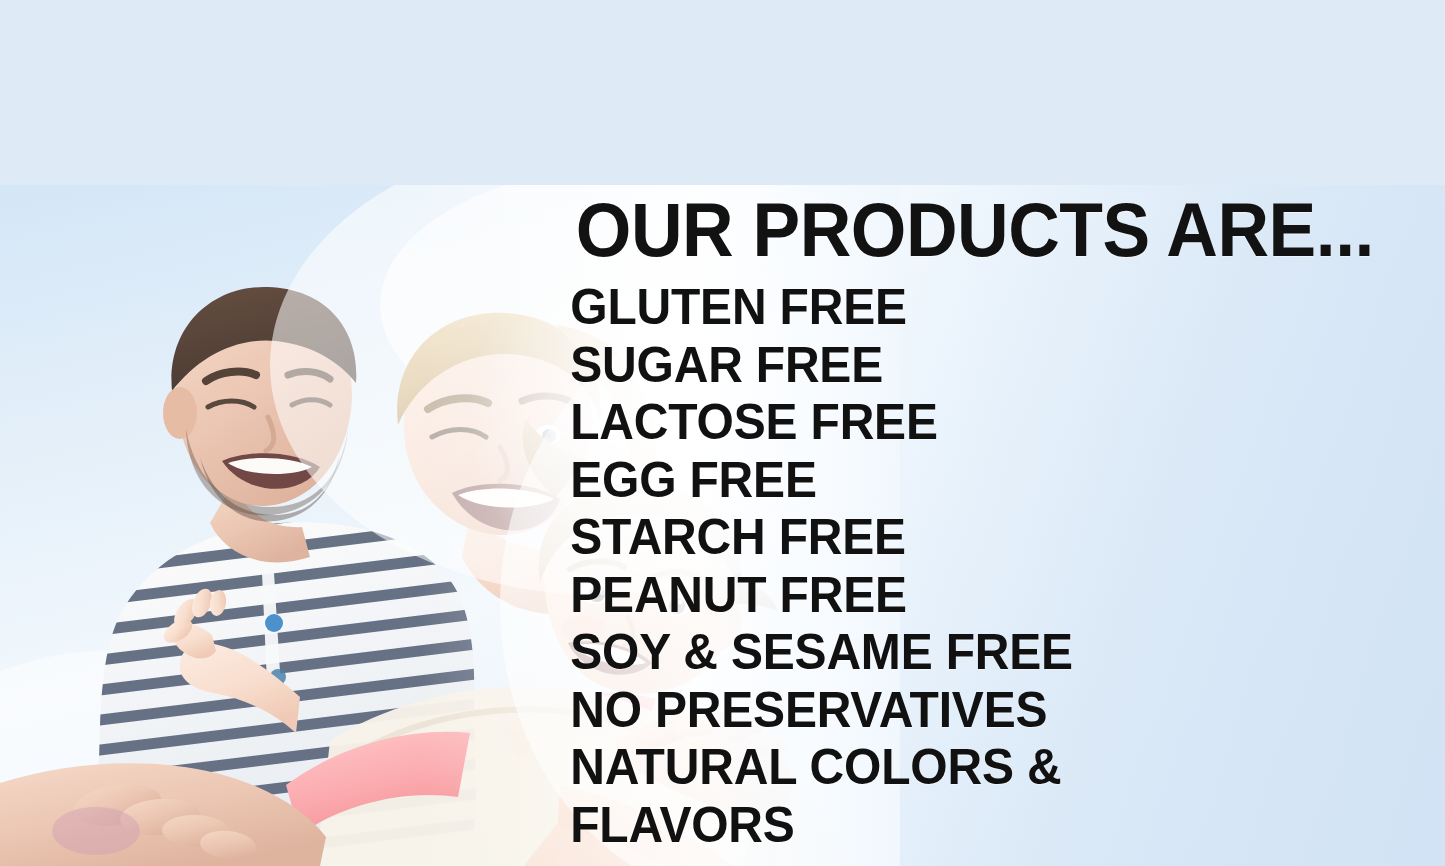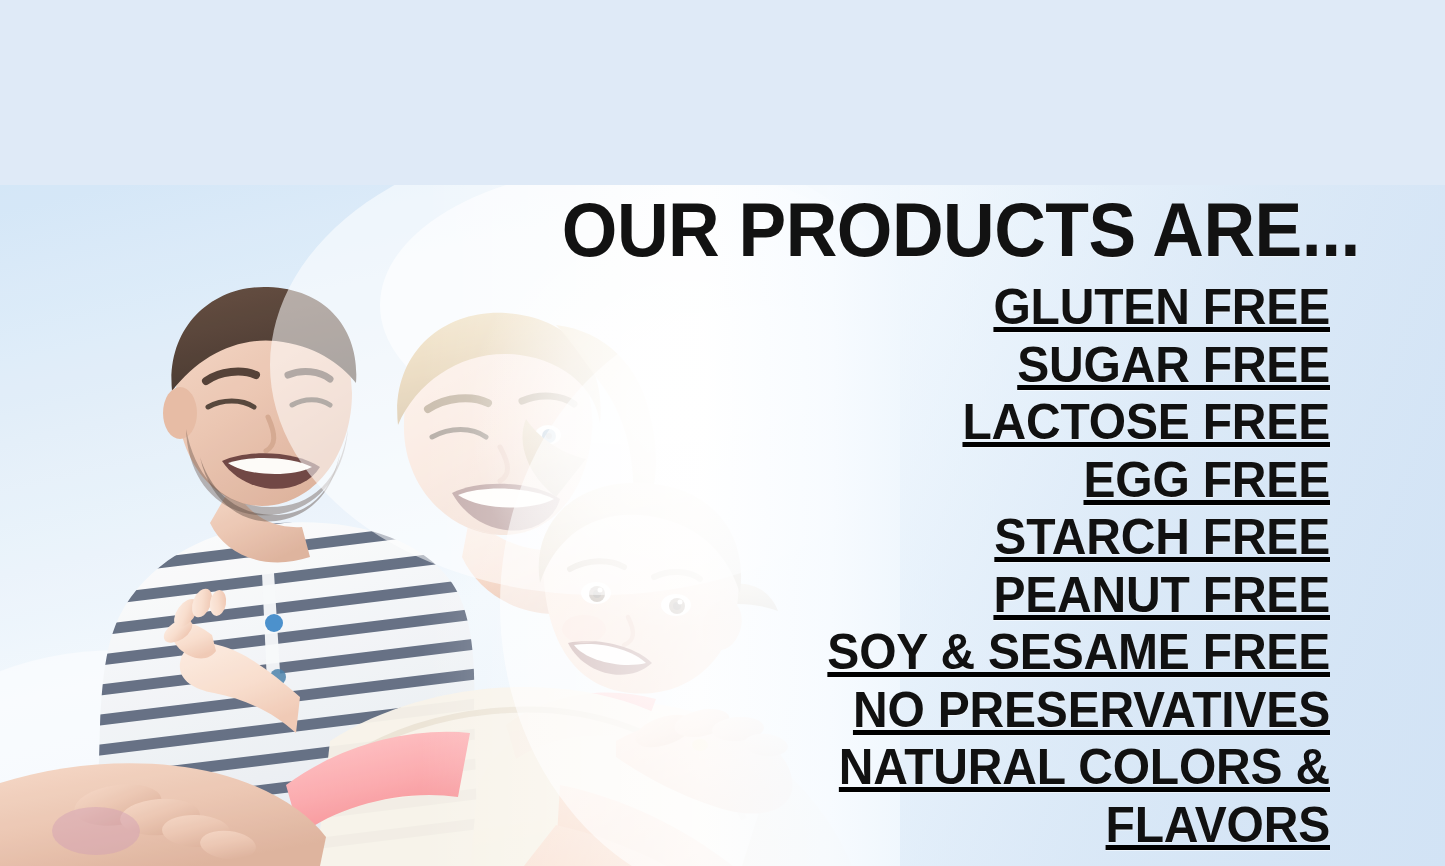--- a/index.html
+++ b/index.html
@@ -144,43 +144,41 @@
     background: radial-gradient(circle at 50% 50%,
       rgba(255,255,255,0.95) 0%,
       rgba(255,255,255,0.55) 42%,
       rgba(255,255,255,0) 72%);
     pointer-events: none;
   }
 
   
   .claims {
     position: absolute;
-    right: 103px;
+    right: 89px;
     top: 8px;
     width: 830px;
-    text-align: right;
   }
   .claims-heading {
     font-family: "Liberation Sans", sans-serif;
     font-weight: bold;
     font-size: 76px;
     line-height: 74px;
     color: #121212;
     letter-spacing: -0.5px;
     transform: scaleX(0.94);
     transform-origin: 100% 50%;
     white-space: nowrap;
     margin: 0 0 6px 0;
     text-shadow: 0 1px 1px rgba(255,255,255,0.55);
   }
   .claims-list {
     list-style: none;
     margin: 12px;
     padding: 0;
-    text-decoration: underline;
   }
   .claims-list li {
     font-family: "Liberation Sans", sans-serif;
     font-weight: bold;
     font-size: 50px;
     line-height: 57.5px;
     color: #111111;
     letter-spacing: -0.2px;
     transform: scaleX(0.96);
     transform-origin: 100% 50%;

